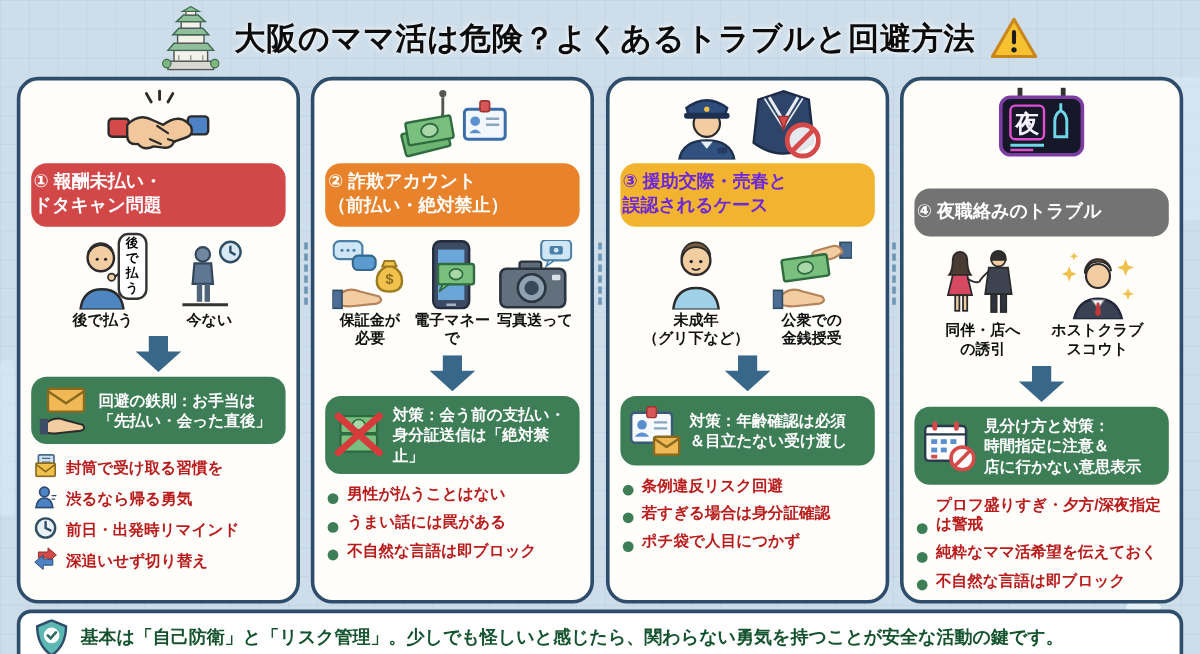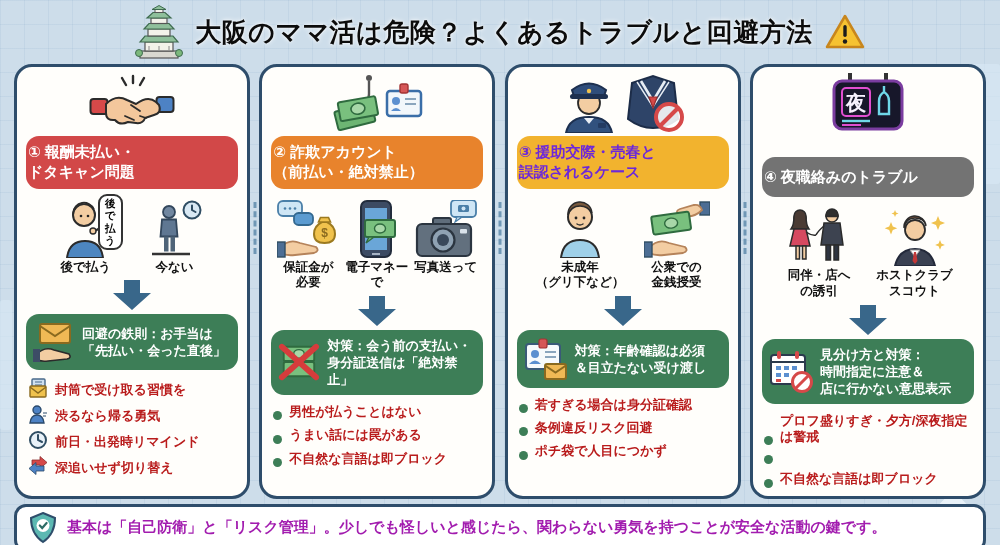--- a/index.html
+++ b/index.html
@@ -71,21 +71,21 @@
   .tips { width:100%; margin-top:9px; display:flex; flex-direction:column; gap:7px; padding:0 2px; }
   .tip { display:flex; align-items:flex-end; gap:7px; font-size:13px; font-weight:700; line-height:1.25; color:#b91c1c; }
   .tip .dot { width:9px; height:9px; border-radius:50%; background:#3d7e57; margin-top:3px; flex:none; }
   .tip .ticon { flex:none; margin-top:-1px; }
 
   
   .footer {
     margin:5px 14px 8px; background:#fff; border:3px solid #2e4d6b; border-radius:12px;
     display:flex; align-items:center; gap:10px; padding:5px 12px; flex:none; z-index:2;
   }
-  .footer-text { font-size:15px; font-weight:800; color:#a21caf; white-space:nowrap; }
+  .footer-text { font-size:15px; font-weight:800; color:#14532d; white-space:nowrap; }
   svg { display:block; }
 </style>
 </head>
 <body>
 
 <div class="page">
   <div class="decor d1"></div>
   <div class="decor d2"></div>
   <div class="decor d3"></div>
   <div class="decor d4"></div>
@@ -390,25 +390,25 @@
           <line x1="21" y1="20" x2="32" y2="20" stroke="#8aa5bd" stroke-width="2"></line>
           <rect x="21" y="27" width="21" height="15" rx="2" fill="#f0b955" stroke="#8a6a1f" stroke-width="2"></rect>
           <path d="M21 28.5 l10.5 7 10.5 -7" stroke="#8a6a1f" stroke-width="2" fill="none"></path>
         </svg>
         <div class="solution-text">対策：年齢確認は必須
 ＆目立たない受け渡し</div>
       </div>
       <div class="tips">
         <div class="tip">
             <span class="dot"></span>
+            <span>条例違反リスク回避</span>
+          </div>
+        <div class="tip">
+            <span class="dot"></span>
             <span>若すぎる場合は身分証確認</span>
-          </div>
-        <div class="tip">
-            <span class="dot"></span>
-            <span>条例違反リスク回避</span>
           </div>
         <div class="tip">
             <span class="dot"></span>
             <span>ポチ袋で人目につかず</span>
           </div>
       </div>
     </div>
 
     <div class="connector"></div>
 
@@ -493,20 +493,21 @@
 時間指定に注意＆
 店に行かない意思表示</div>
       </div>
       <div class="tips">
         <div class="tip">
             <span class="dot"></span>
             <span>プロフ盛りすぎ・夕方/深夜指定は警戒</span>
           </div>
         <div class="tip">
             <span class="dot"></span>
+            <span>純粋なママ活希望を伝えておく</span>
           </div>
         <div class="tip">
             <span class="dot"></span>
             <span>不自然な言語は即ブロック</span>
           </div>
       </div>
     </div>
   </div>
 
   <div class="footer">

